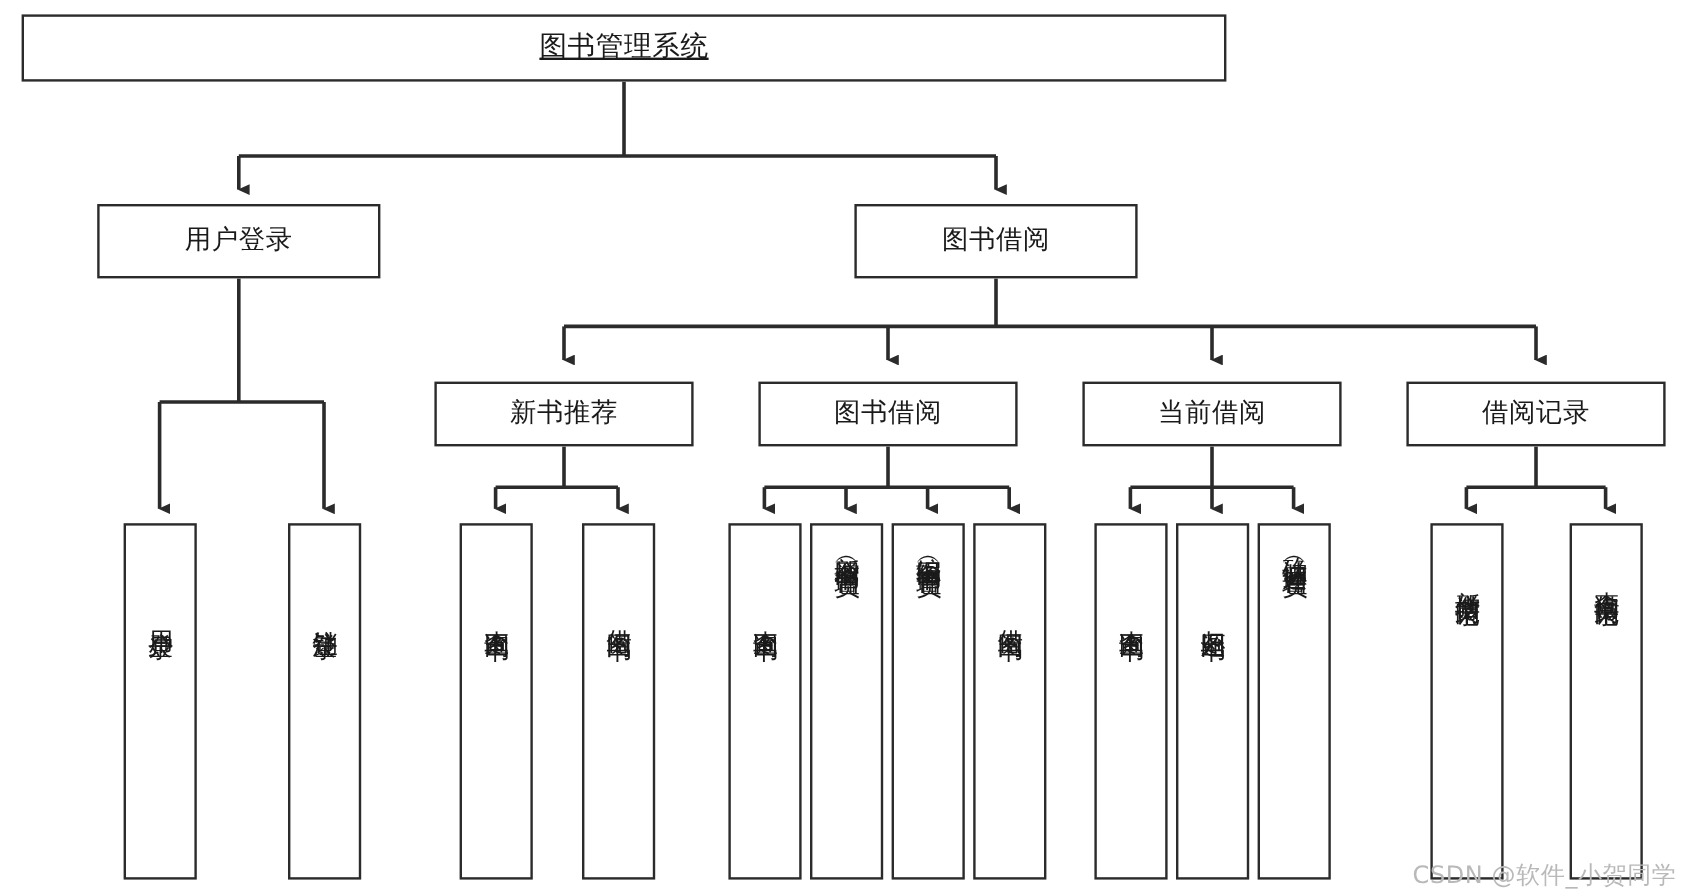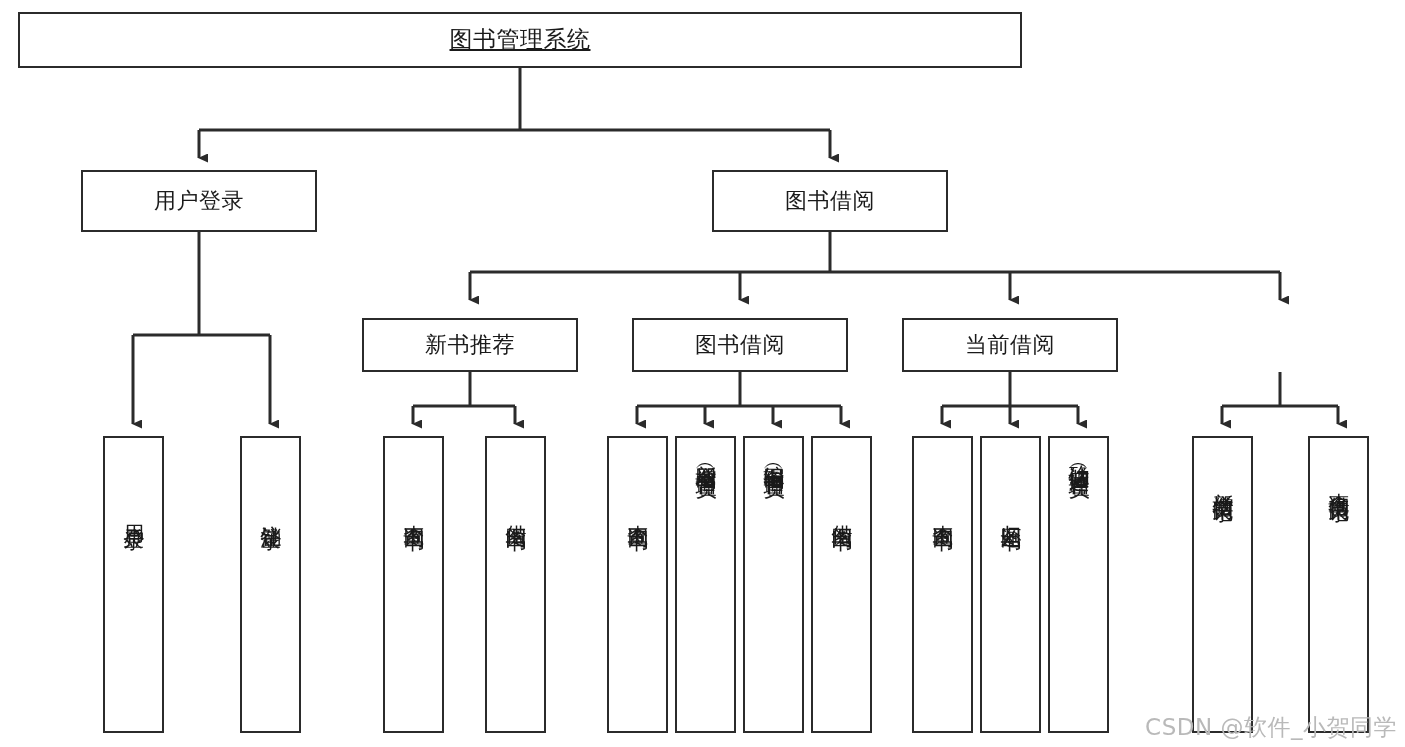--- a/index.html
+++ b/index.html
@@ -61,21 +61,21 @@
     text-orientation: upright;
     font-size: 21px;
     line-height: 1.0;
     letter-spacing: 2px;
     white-space: nowrap;
   }
   .watermark {
     position: absolute;
     right: 8px;
     bottom: 4px;
-    font-size: 23px;
+    font-size: 20px;
     color: #b9b9b9;
     letter-spacing: 0.5px;
     user-select: none;
     white-space: nowrap;
   }
 </style>
 </head>
 <body>
 
 <div id="diagram-root">
@@ -146,20 +146,23 @@
 
   <div class="node horiz" style="left:362px; top:318px; width:216px; height:54px;align-items:center;">
     <span class="node-label">新书推荐</span>
   </div>
   <div class="node horiz" style="left:632px; top:318px; width:216px; height:54px;">
     <span class="node-label">图书借阅</span>
   </div>
   <div class="node horiz" style="left:902px; top:318px; width:216px; height:54px;">
     <span class="node-label">当前借阅</span>
   </div>
+  <div class="node horiz" style="left:1172px; top:318px; width:216px; height:54px;">
+    <span class="node-label">借阅记录</span>
+  </div>
 
   <div class="node vert" style="left:103px; top:436px; width:61px; height:297px; padding-top:70px;">
     <span class="node-label">用户登录</span>
   </div>
   <div class="node vert" style="left:240px; top:436px; width:61px; height:297px; padding-top:70px;">
     <span class="node-label">注销登录</span>
   </div>
 
   <div class="node vert" style="left:383px; top:436px; width:61px; height:297px; padding-top:70px;">
     <span class="node-label">查询图书</span>

